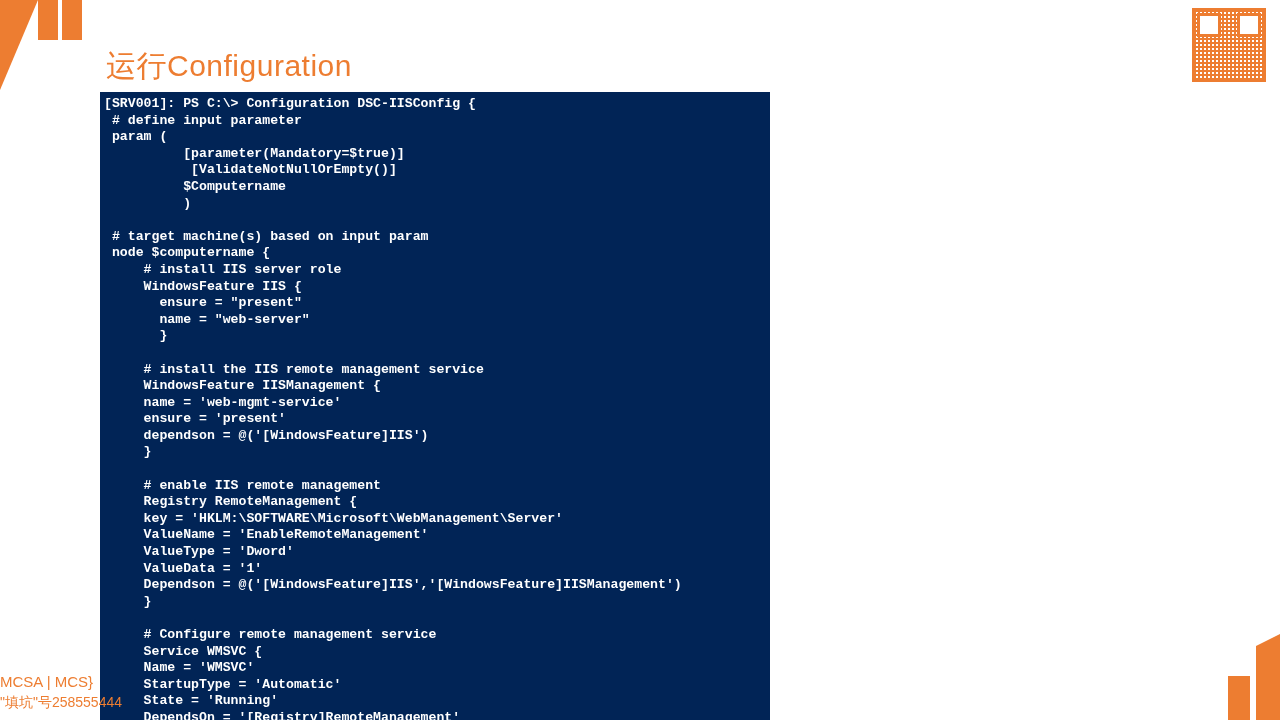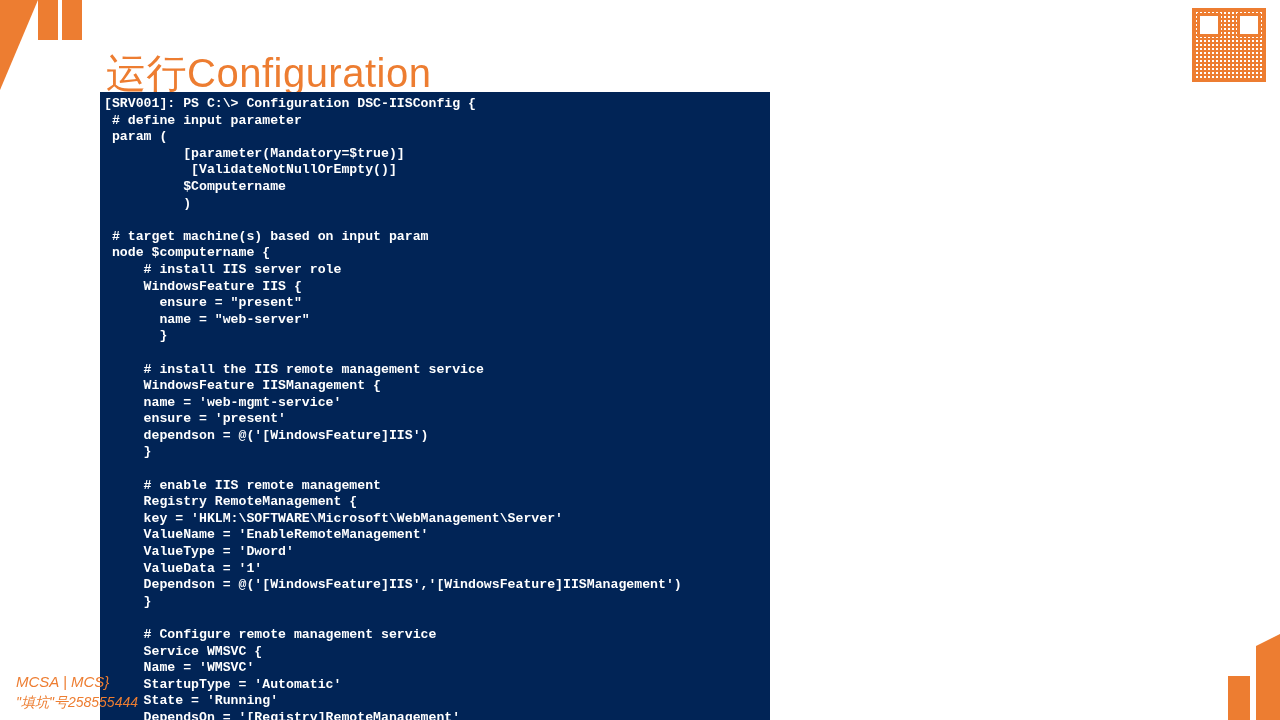--- a/index.html
+++ b/index.html
@@ -62,47 +62,46 @@
     height: 18px;
     border: 3px solid #ED7D31;
     background: #fff;
   }
   .qr::before { top: 3px; left: 3px; }
   .qr::after { top: 3px; right: 3px; }
   .title {
     position: absolute;
     top: 46px;
     left: 106px;
-    font-size: 40px;
+    font-size: 30px;
     font-weight: 300;
     color: #ED7D31;
     letter-spacing: 0.5px;
   }
   .console {
     position: absolute;
     top: 92px;
     left: 100px;
     width: 670px;
     background: #012456;
     color: #ffffff;
     font-family: Consolas, "Courier New", monospace;
     font-size: 13.2px;
     line-height: 16.6px;
     padding: 4px 4px 6px 4px;
     white-space: pre;
     font-weight: bold;
   }
   .footer {
     position: absolute;
-    left: 16px;
+    left: 0;
     bottom: 8px;
     font-size: 15px;
     color: #ED7D31;
     line-height: 20px;
-    font-style: italic;
   }
   .footer .line2 { font-size: 14px; }
   .deco-bottom-right {
     position: absolute;
     bottom: 0;
     right: 0;
   }
   .dbr1 {
     position: absolute;
     bottom: 0;

